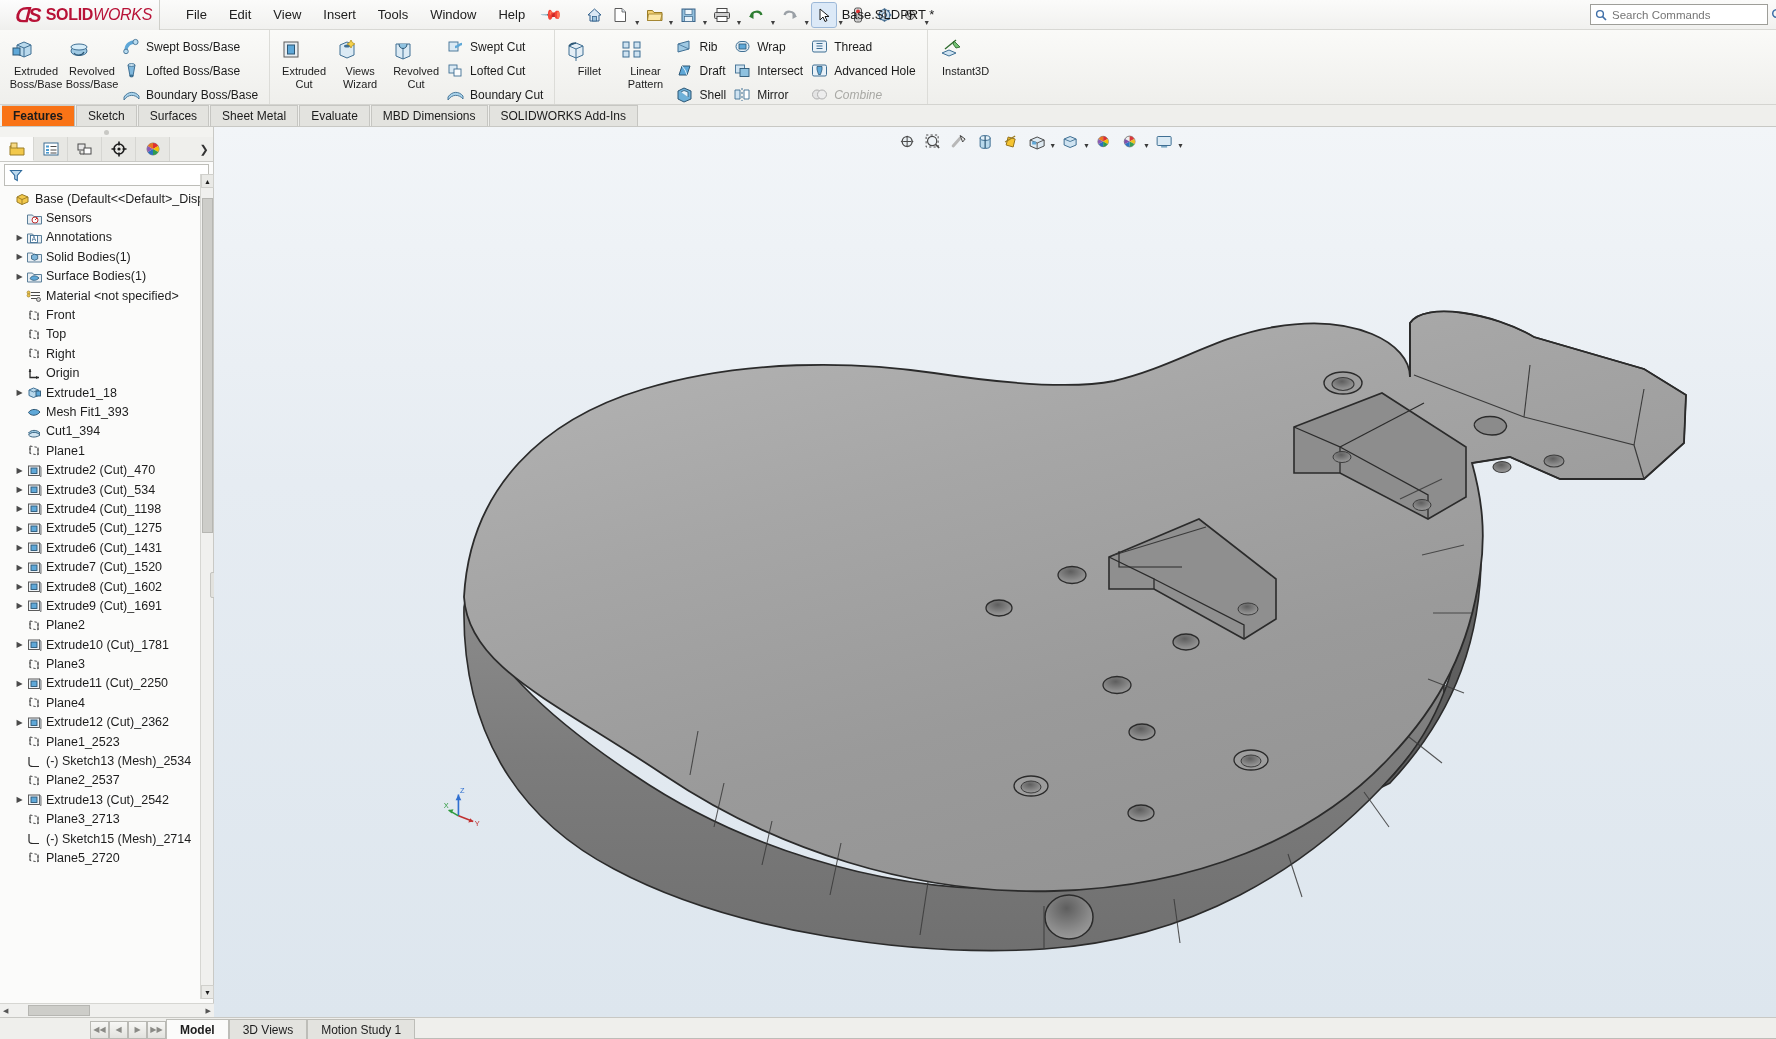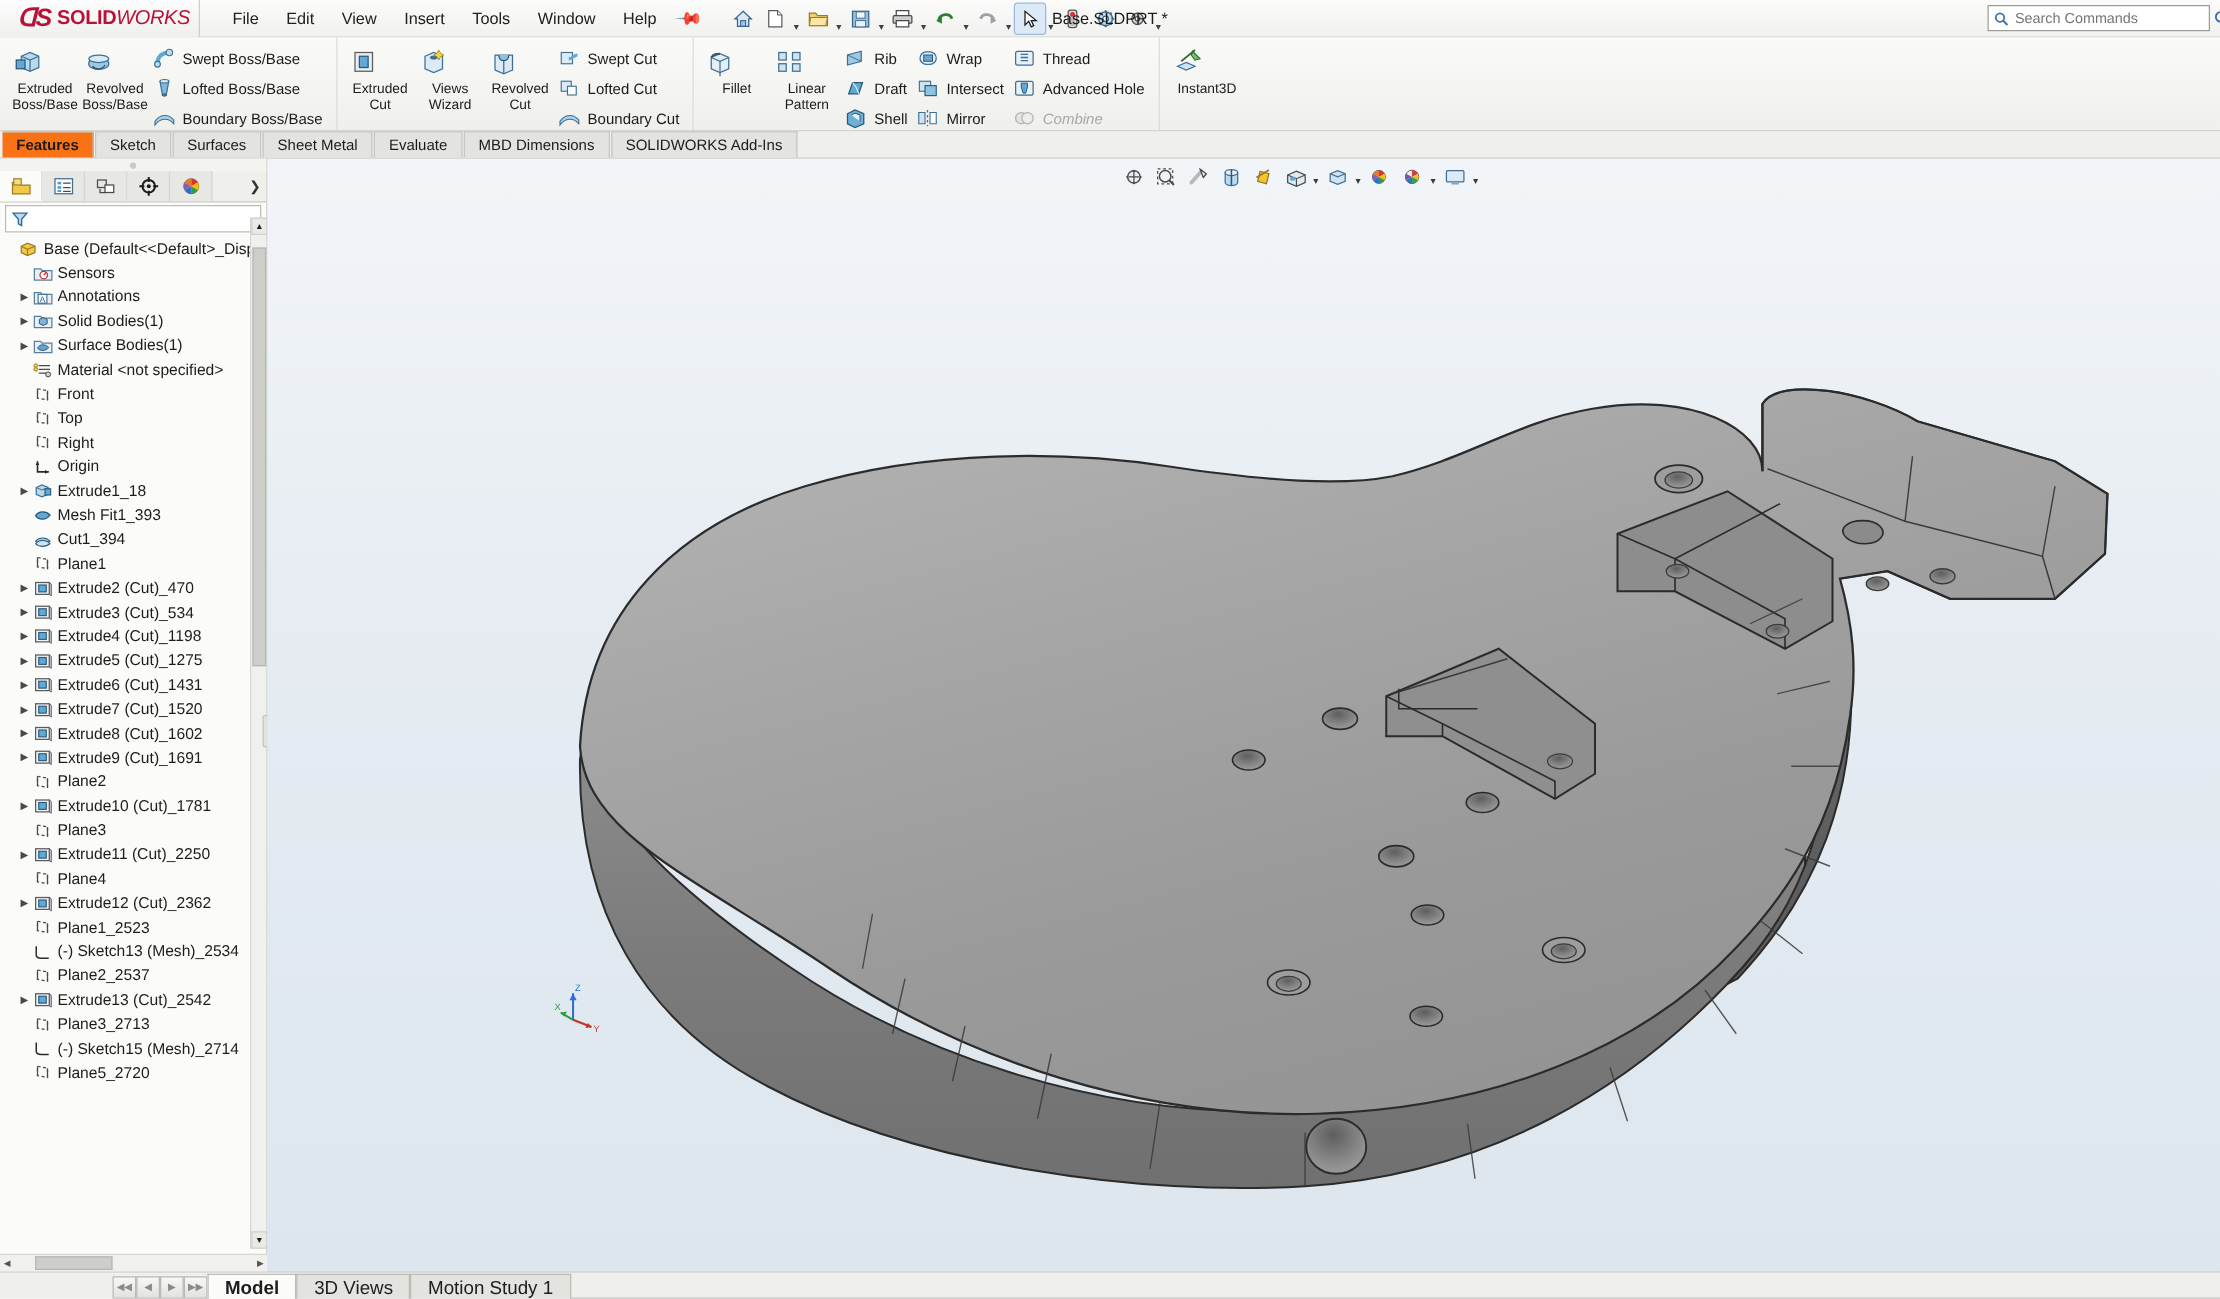--- a/index.html
+++ b/index.html
@@ -121,21 +121,21 @@
   .hu-btn{ width:23px; height:22px; display:flex; align-items:center; justify-content:center; border-radius:2px;}
   .hu-caret{ font-size:7px; color:#3a3a3a; margin-left:-2px; align-self:flex-end; margin-bottom:4px;}
 
   .triad{ position:absolute; left:228px; bottom:188px; width:46px; height:46px;}
 
   
   .bottombar{ height:22px; flex:0 0 22px; display:flex; align-items:stretch; background:#efefec; border-top:1px solid #c8c8c4;}
   .nav-grp{ display:flex; align-items:center; margin-left:90px; }
   .navbtn{ width:19px; height:18px; margin-top:2px; display:flex; align-items:center; justify-content:center;
            background:linear-gradient(#f7f7f5,#e2e2de); border:1px solid #b9b9b4; font-size:8px; color:#8a8a86;}
-  .btab{ height:21px; padding:0 13px; display:flex; align-items:center; font-size:15px;
+  .btab{ height:21px; padding:0 13px; display:flex; align-items:center; font-size:12px;
          background:#e3e3df; border:1px solid #bdbdb8; border-bottom:none; margin-top:1px;}
   .btab.active{ background:#fbfbfa; font-weight:bold;}
   .btab-filler{ flex:1; border-bottom:1px solid #bdbdb8;}
 
   .statusbar{ height:19px; flex:0 0 19px; display:flex; align-items:center; justify-content:space-between;
               padding:0 10px 0 4px; background:#f1f1ee; border-top:1px solid #d6d6d2; font-size:12px; color:#1b1b1b;}
 
   .hscroll{ position:absolute; left:0; bottom:0; width:214px; height:14px; background:#f0f0ee; border-top:1px solid #d6d6d2; display:flex; align-items:center;}
   .hthumb{ position:absolute; left:28px; width:62px; height:11px; background:#cdcdc9; border:1px solid #b6b6b2;}
 

